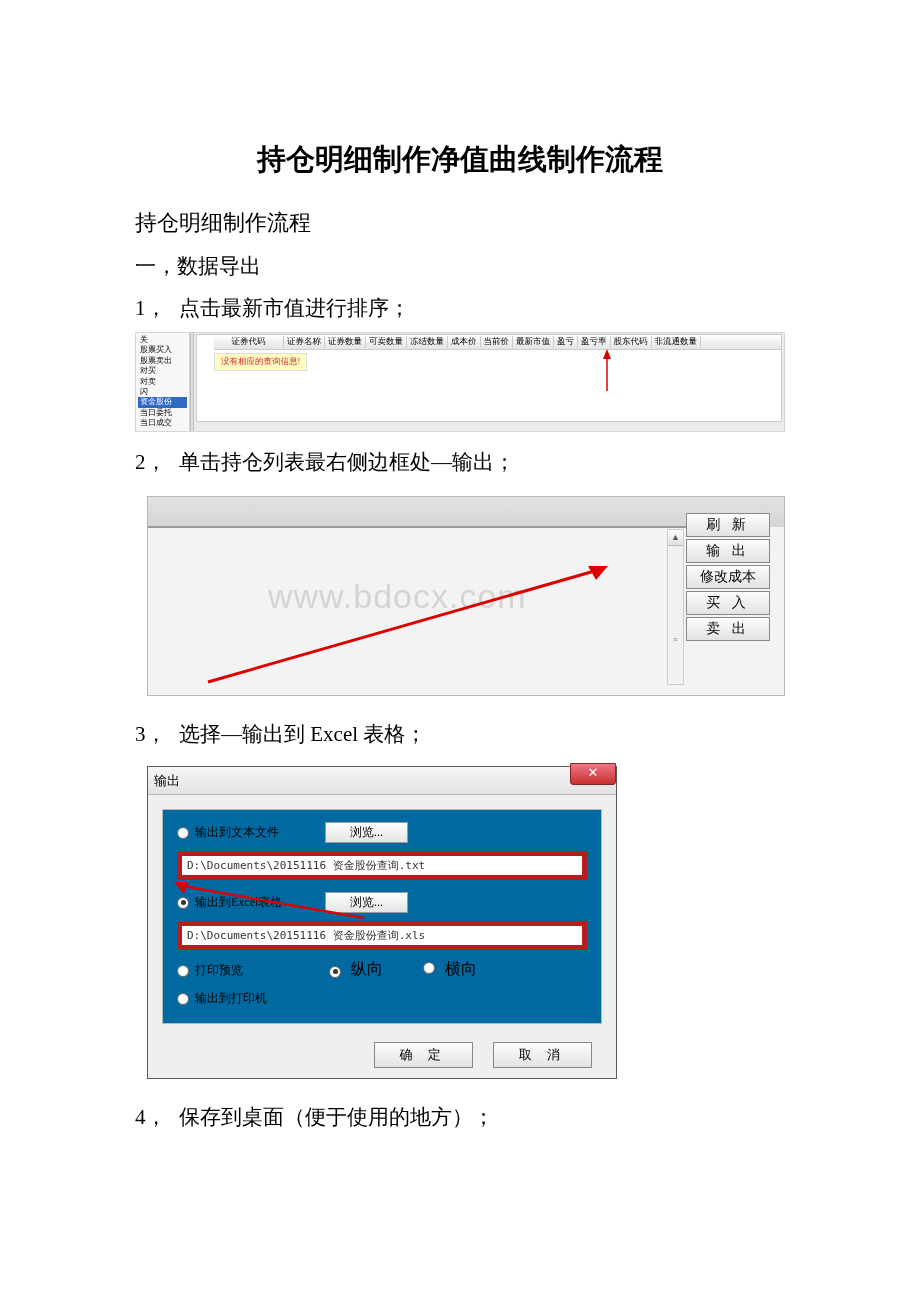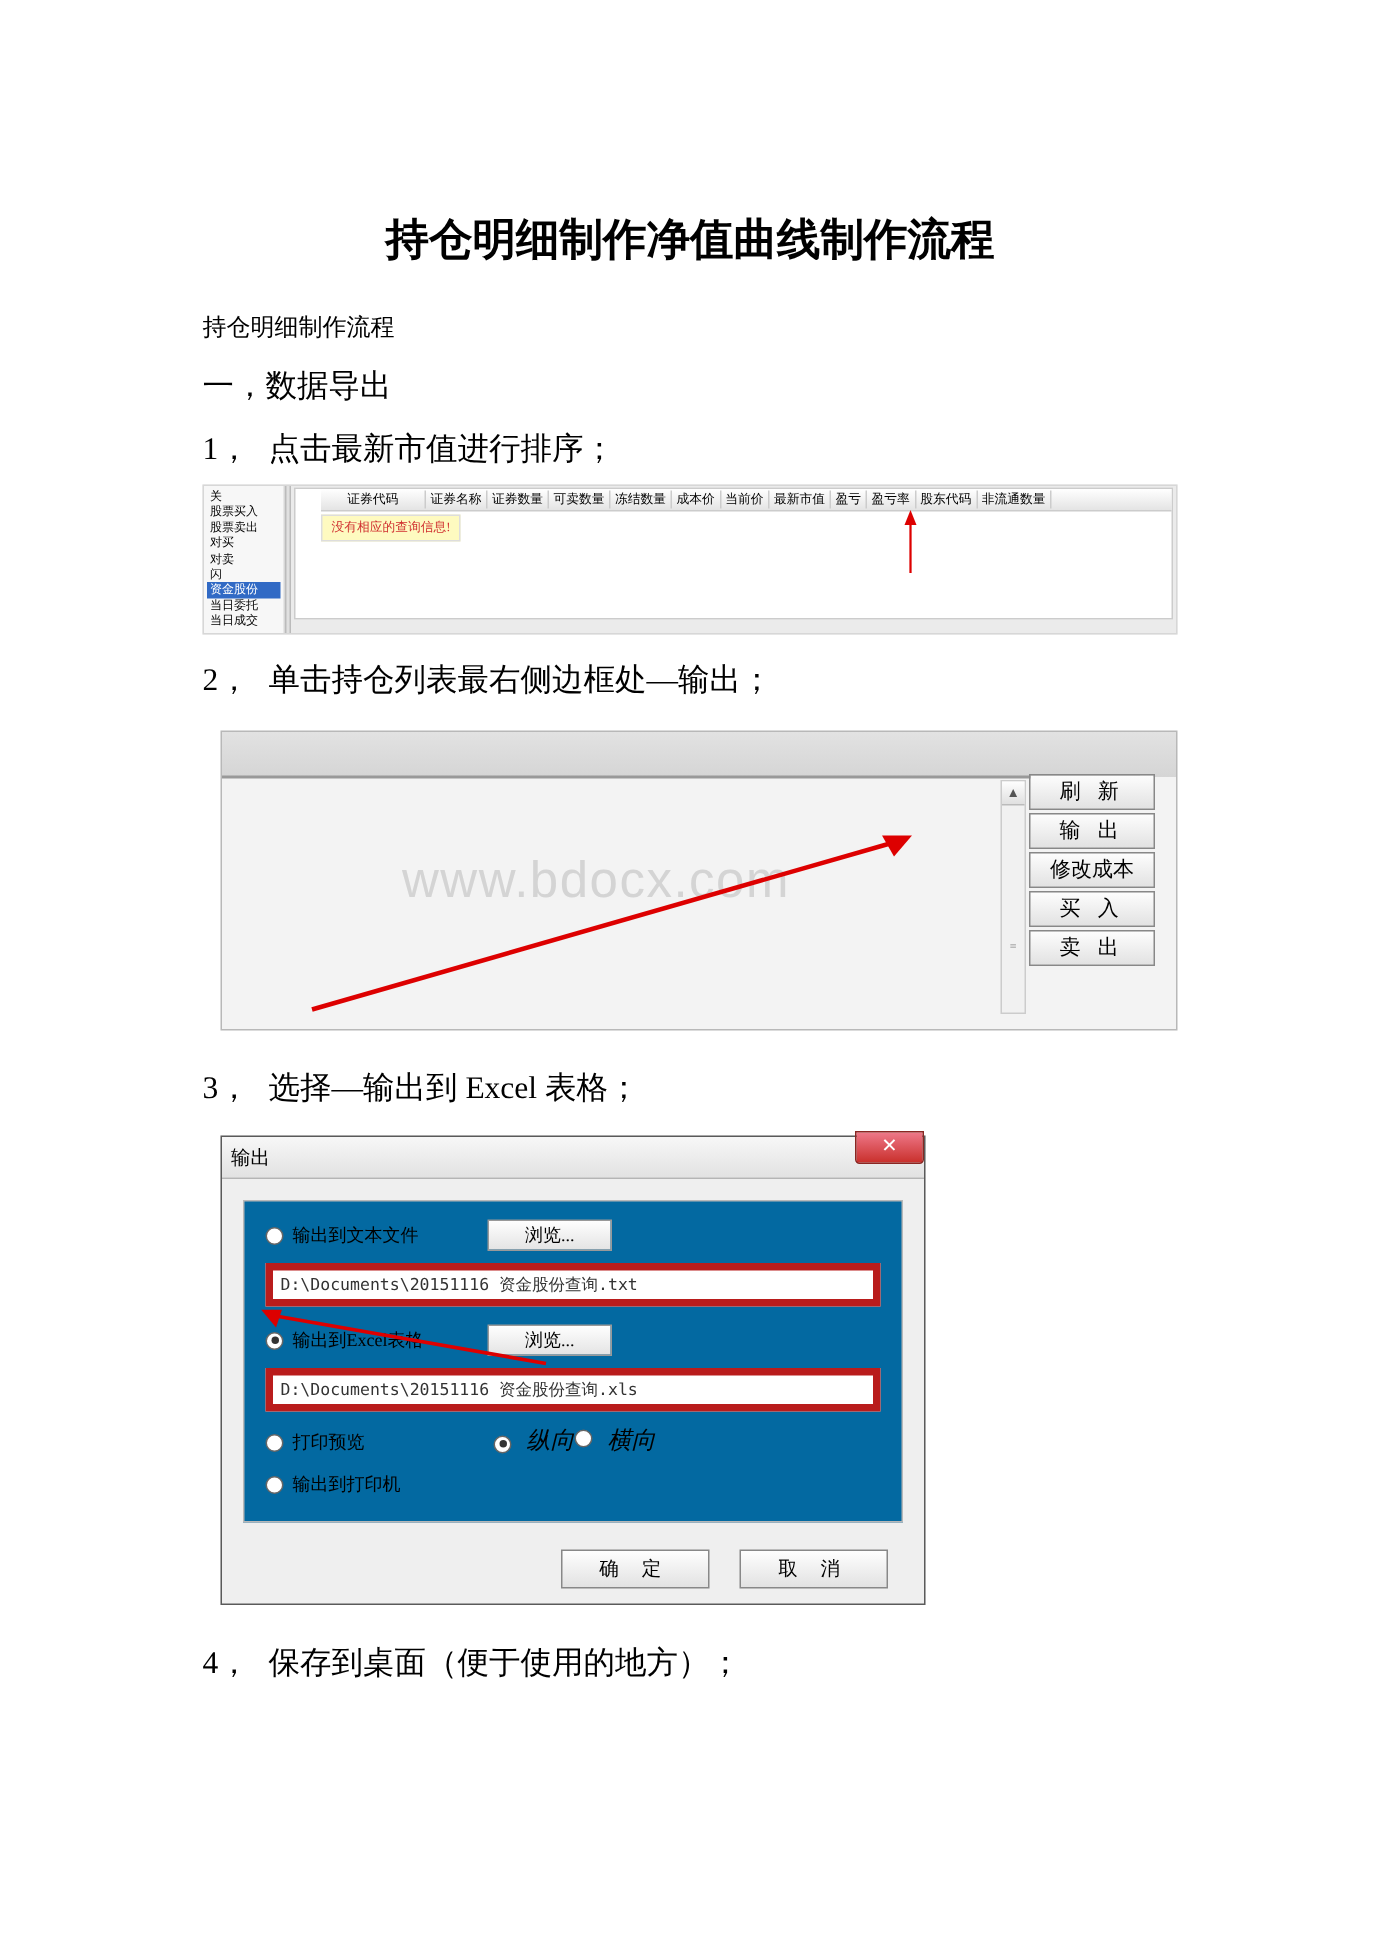--- a/index.html
+++ b/index.html
@@ -11,21 +11,21 @@
       padding: 140px 135px 60px 135px;
     }
     .title {
       font-family: "SimHei", "黑体", sans-serif;
       font-size: 29px;
       font-weight: bold;
       text-align: center;
       margin-bottom: 28px;
     }
     .subtitle {
-      font-size: 16px;
+      font-size: 22px;
       margin-bottom: 14px;
     }
     .section-heading {
       font-size: 21px;
       margin-bottom: 14px;
     }
     .step {
       font-size: 21px;
       margin-bottom: 10px;
       display: flex;
@@ -117,21 +117,21 @@
       position: absolute;
       top: 29px;
       left: 0;
       right: 24px;
       height: 2px;
       background: #999;
     }
     .fig2-buttonarea {
       position: absolute;
       right: 14px;
-      top: 28px;
+      top: 16px;
       width: 84px;
     }
     .fig2-btn {
       border: 1px solid #888;
       background: linear-gradient(#fdfdfd, #e2e2e2);
       font-size: 14px;
       text-align: center;
       padding: 2px 0;
       margin-bottom: 2px;
       letter-spacing: 4px;
@@ -258,24 +258,24 @@
       border: 5px solid #b91c1c;
       background: #fff;
       padding: 2px 5px;
       font-size: 11px;
       font-family: monospace, "SimSun";
       margin-bottom: 12px;
       color: #333;
     }
     .fig3-orient {
       display: flex;
+      gap: 40px;
       margin-left: 152px;
       margin-top: -28px;
       margin-bottom: 10px;
-      font-style: italic;
     }
     .fig3-footer {
       display: flex;
       justify-content: flex-end;
       gap: 20px;
       padding: 8px 24px 10px 0;
     }
     .fig3-bottombtn {
       border: 1px solid #888;
       background: linear-gradient(#fefefe, #e2e2e2);

